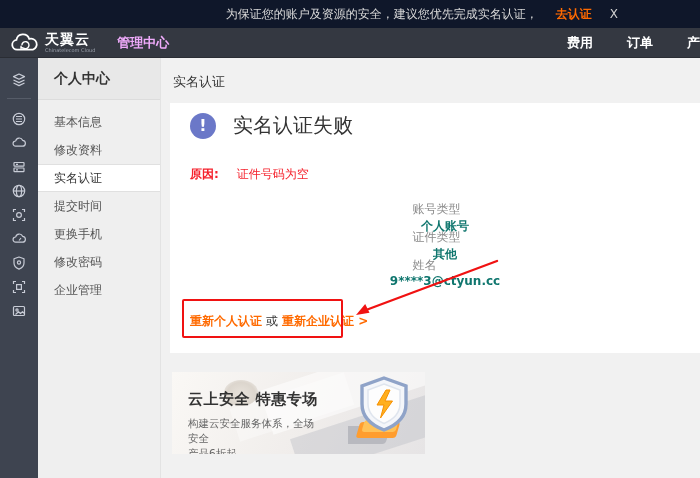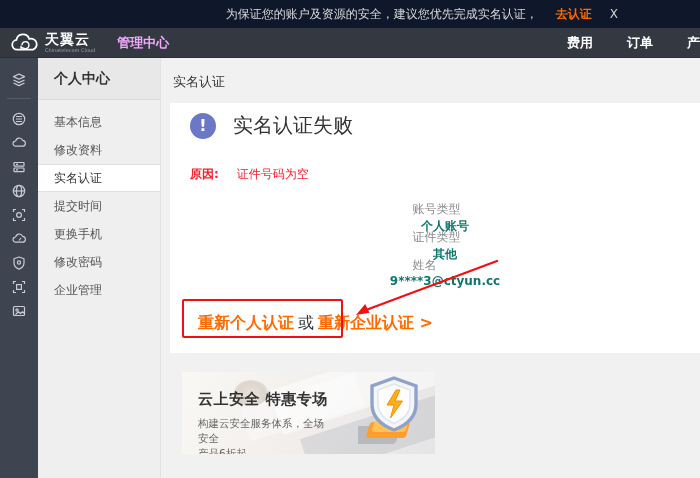--- a/index.html
+++ b/index.html
@@ -82,27 +82,27 @@
     color:#fff; font-weight:bold; font-size:16px;
     display:flex; align-items:center; justify-content:center; flex:0 0 26px;
   }
   .status-title { font-size:20px; color:#333; margin-left:17px;text-align:right; }
   .reason-row { margin:27px 0 0 20px; font-size:12px; color:#f5222d; }
   .reason-label { font-weight:bold; margin-right:14px; }
   .detail-rows { margin-top:18px; }
   .detail-row { display:flex; height:28px; align-items:center; padding-left:20px;flex-direction:column; }
   .detail-label { width:65px; color:#8a8a8a; font-size:12px; }
   .detail-value { color:#0f766e; font-weight:bold; font-size:12px; }
-  .links-row { position:absolute; left:28px; top:210px; font-size:16px; display:flex; align-items:center; }
+  .links-row { position:absolute; left:20px; top:210px; font-size:12px; display:flex; align-items:center; }
   .auth-link { color:#ff6a00; font-weight:bold; cursor:pointer; }
   .or-text { color:#333; margin:0 4px; }
 
   
   .banner {
-    position:absolute; left:21px; top:314px; width:253px; height:82px;
+    position:absolute; left:11px; top:314px; width:253px; height:82px;
     background:linear-gradient(115deg,#faf8f5 0%,#f0edeb 55%,#e6e4e5 100%);
     overflow:hidden; cursor:pointer;
   }
   .banner .slab1 { position:absolute; left:90px; top:-10px; width:180px; height:46px;
     background:rgba(255,255,255,0.55); transform:rotate(-18deg); }
   .banner .slab2 { position:absolute; left:120px; top:40px; width:170px; height:40px;
     background:rgba(190,192,200,0.45); transform:rotate(-18deg); }
   .banner .slab3 { position:absolute; left:60px; top:18px; width:120px; height:34px;
     background:rgba(255,255,255,0.35); transform:rotate(-18deg); }
   .banner .teapot { position:absolute; left:52px; top:8px; width:34px; height:26px;

